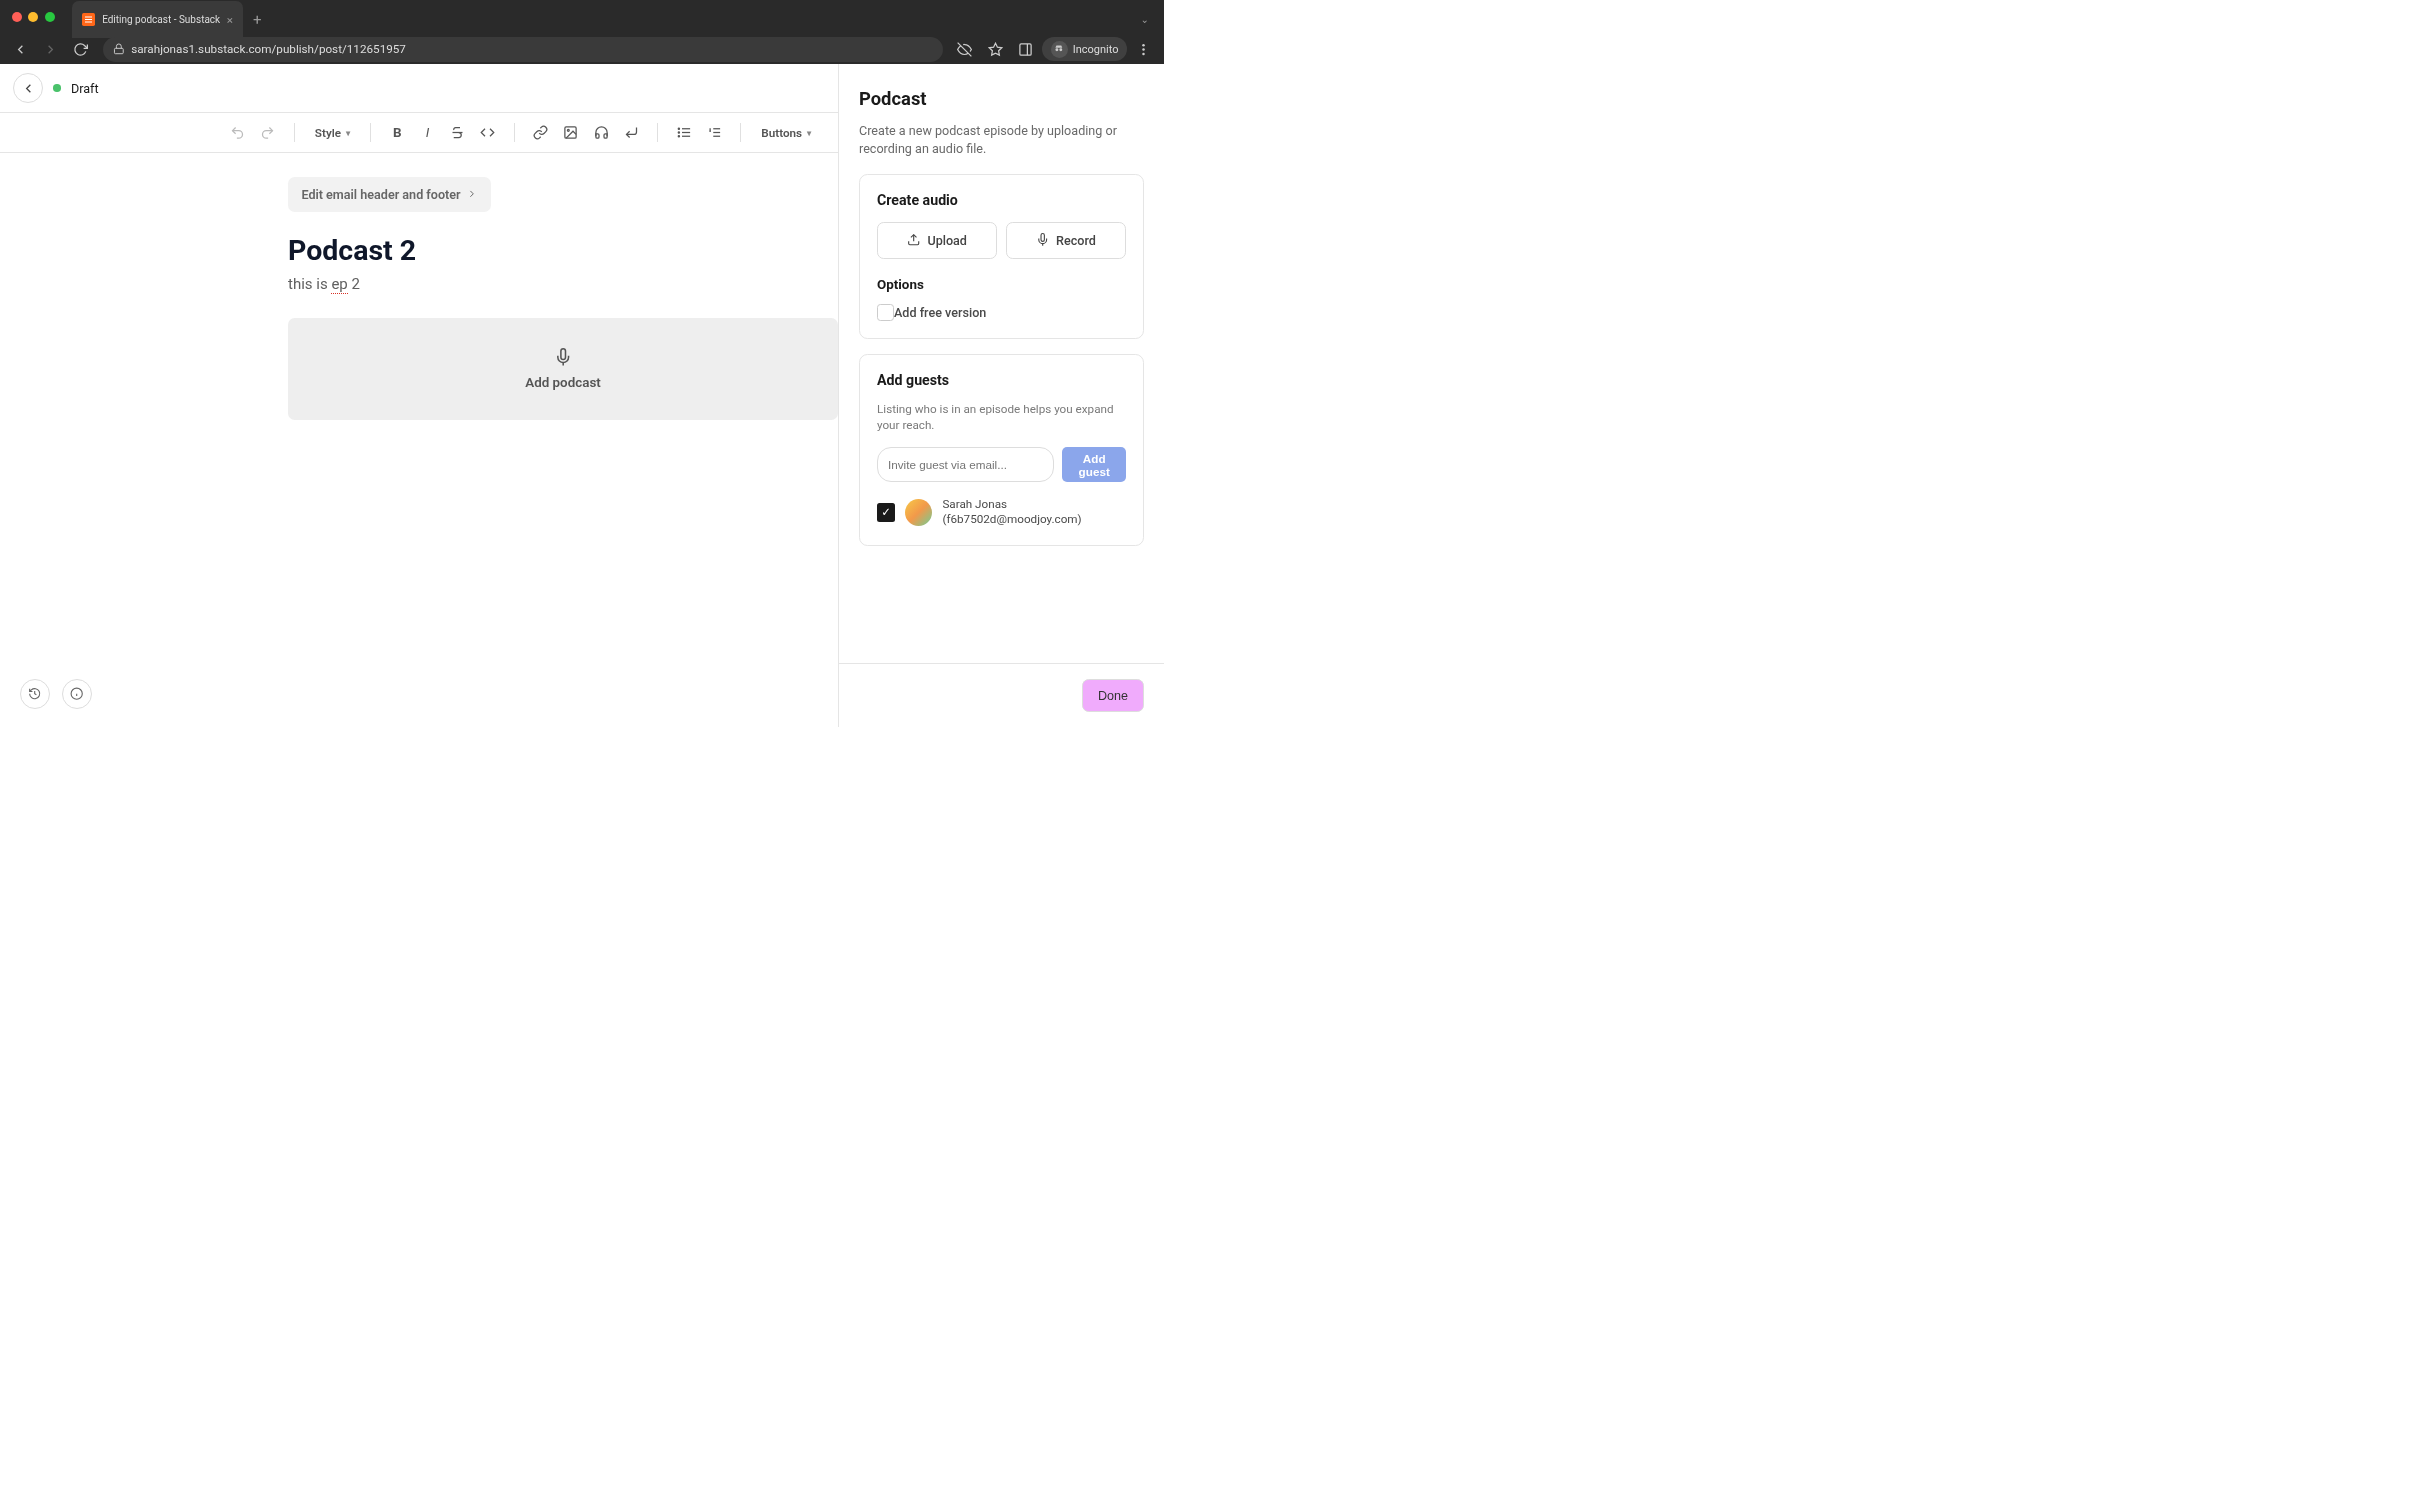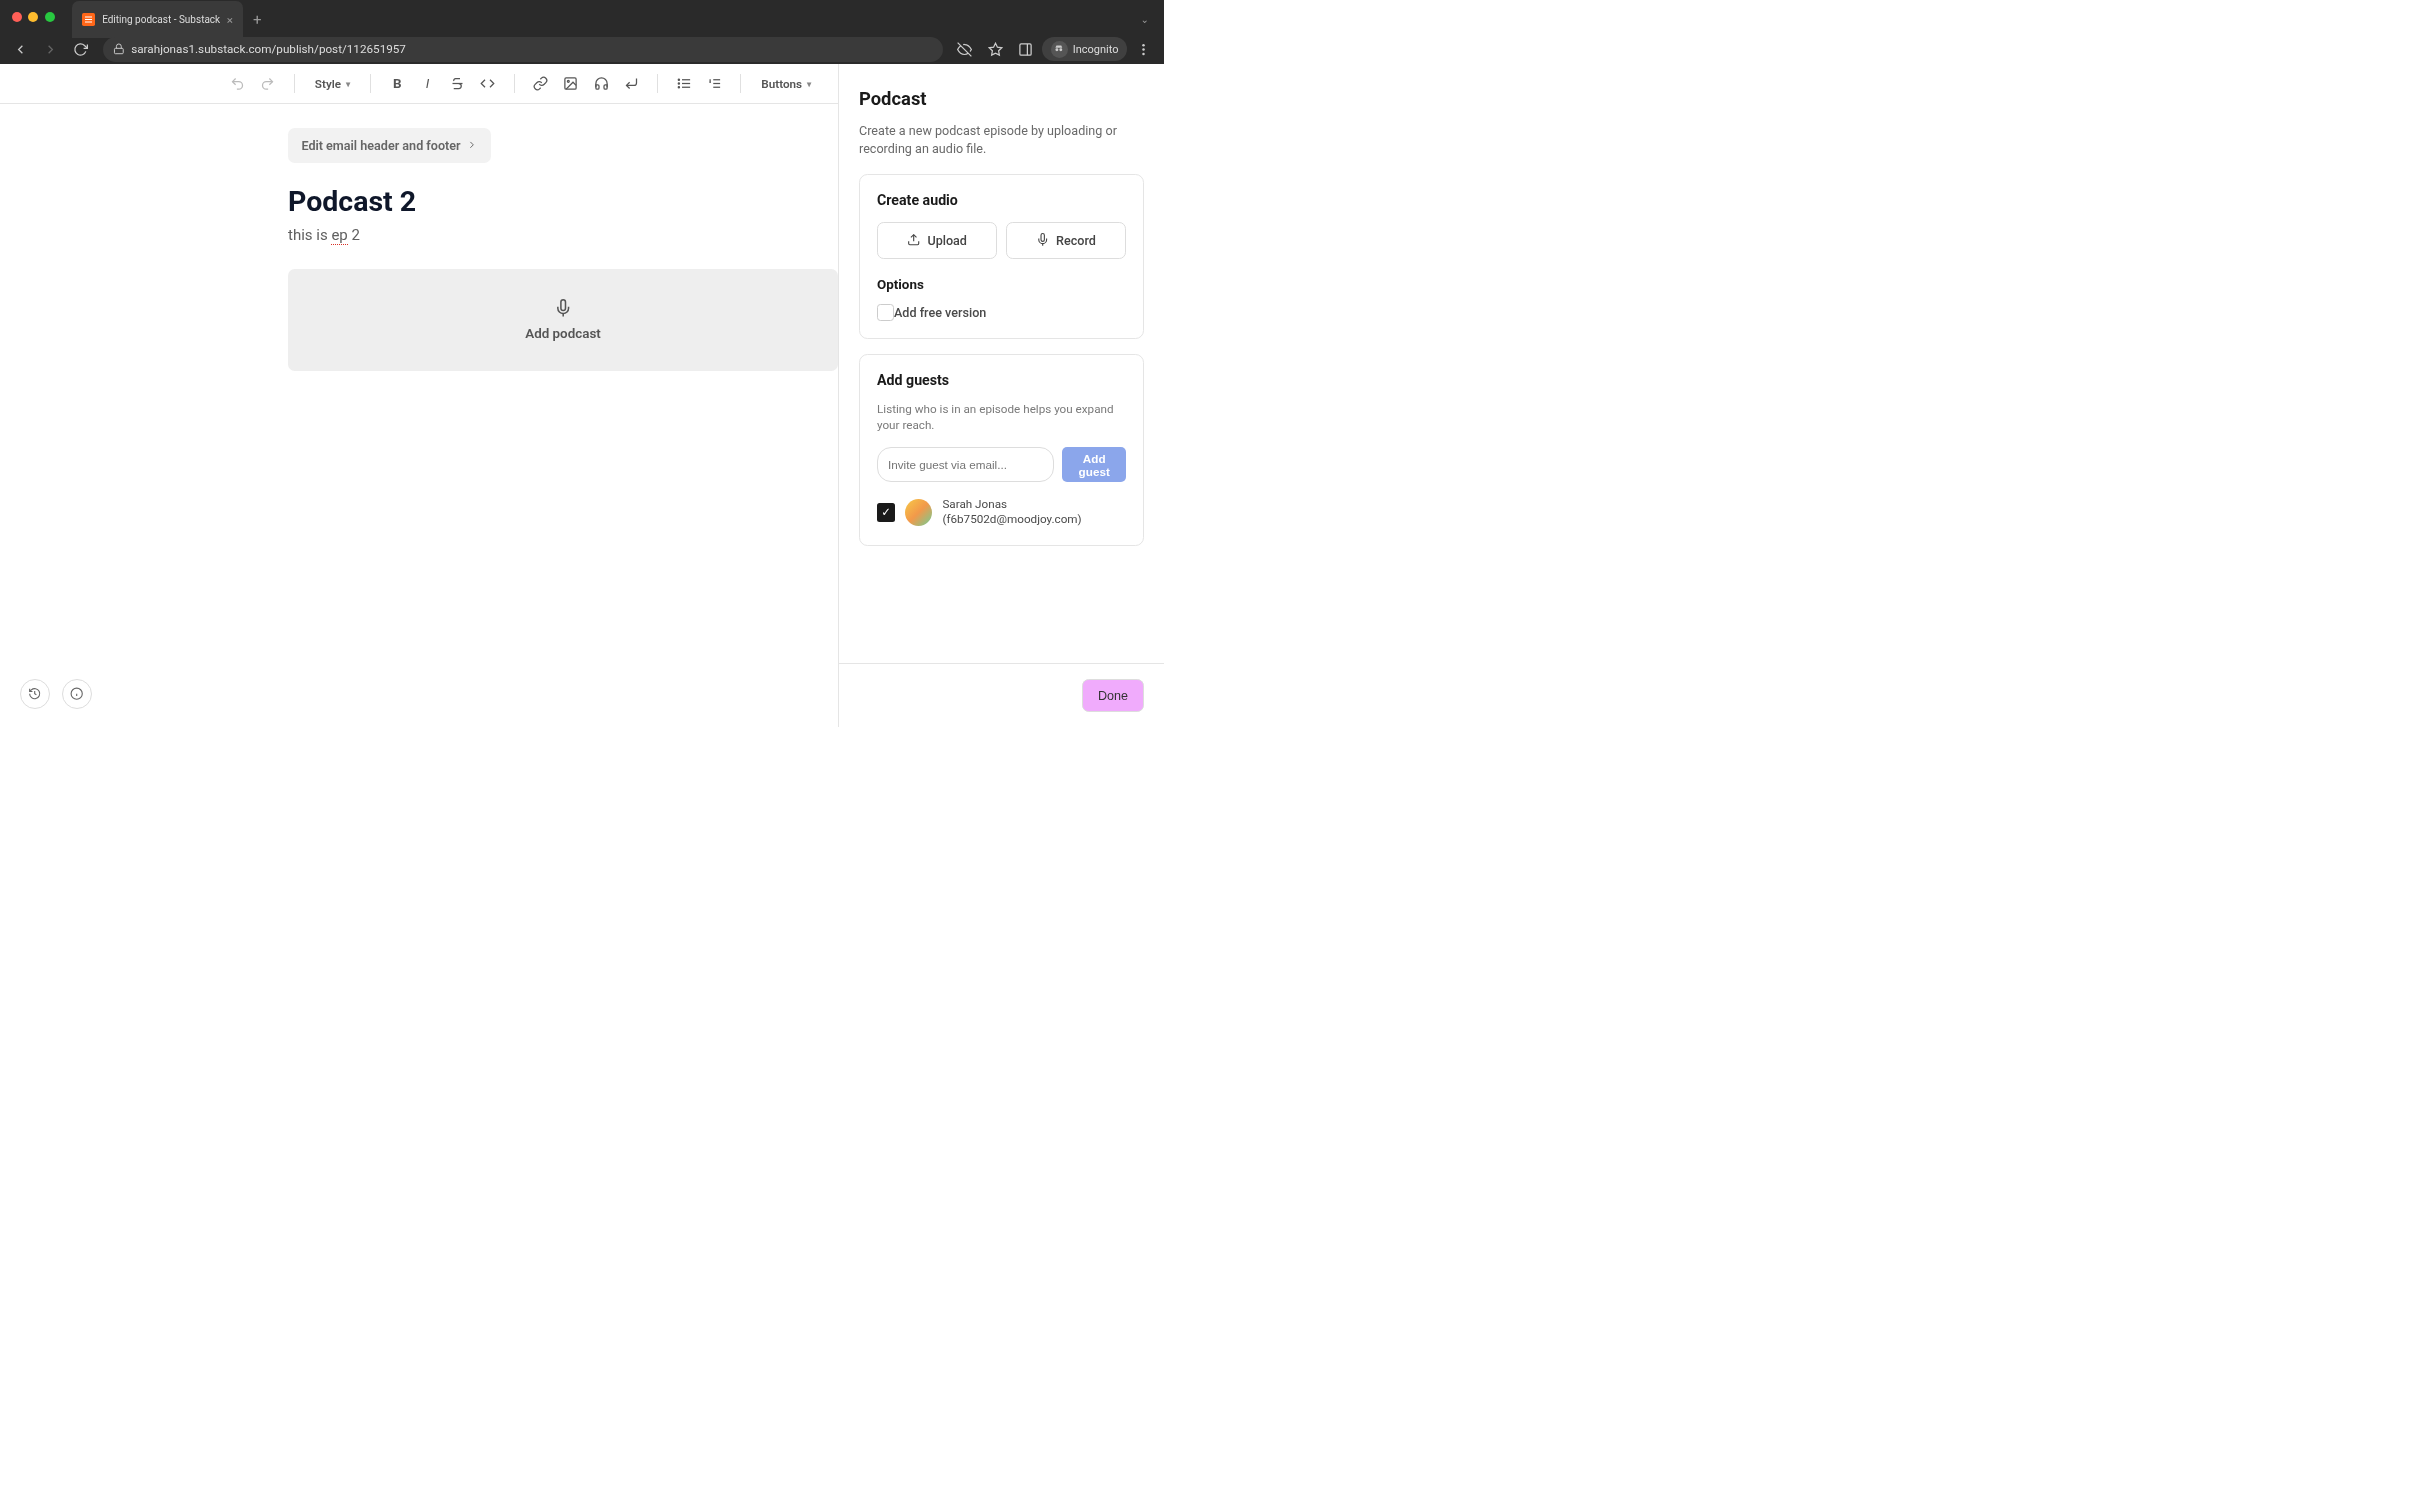--- a/index.html
+++ b/index.html
@@ -311,20 +311,29 @@
           <circle cx="12" cy="12" r="2"></circle>
           <circle cx="12" cy="19" r="2"></circle>
         </svg>
     </div>
   </div>
 </div>
 
 <div class="app">
   <div class="main-area">
 
+    <div class="app-header">
+      <div class="back-circle">
+        <svg width="15" height="15" viewBox="0 0 24 24" fill="none" stroke="currentColor" stroke-width="2">
+            <polyline points="15 18 9 12 15 6"></polyline>
+          </svg>
+      </div>
+      <span class="status-dot"></span>
+      <span class="status-label">Draft</span>
+    </div>
 
     <div class="editor-toolbar">
       <div class="toolbar-spacer"></div>
       <div class="tb-group">
         <div class="tb-btn disabled">
           <svg width="15" height="15" viewBox="0 0 24 24" fill="none" stroke="currentColor" stroke-width="2">
               <path d="M9 14L4 9l5-5"></path>
               <path d="M4 9h10a6 6 0 0 1 0 12h-3"></path>
             </svg>
         </div>

